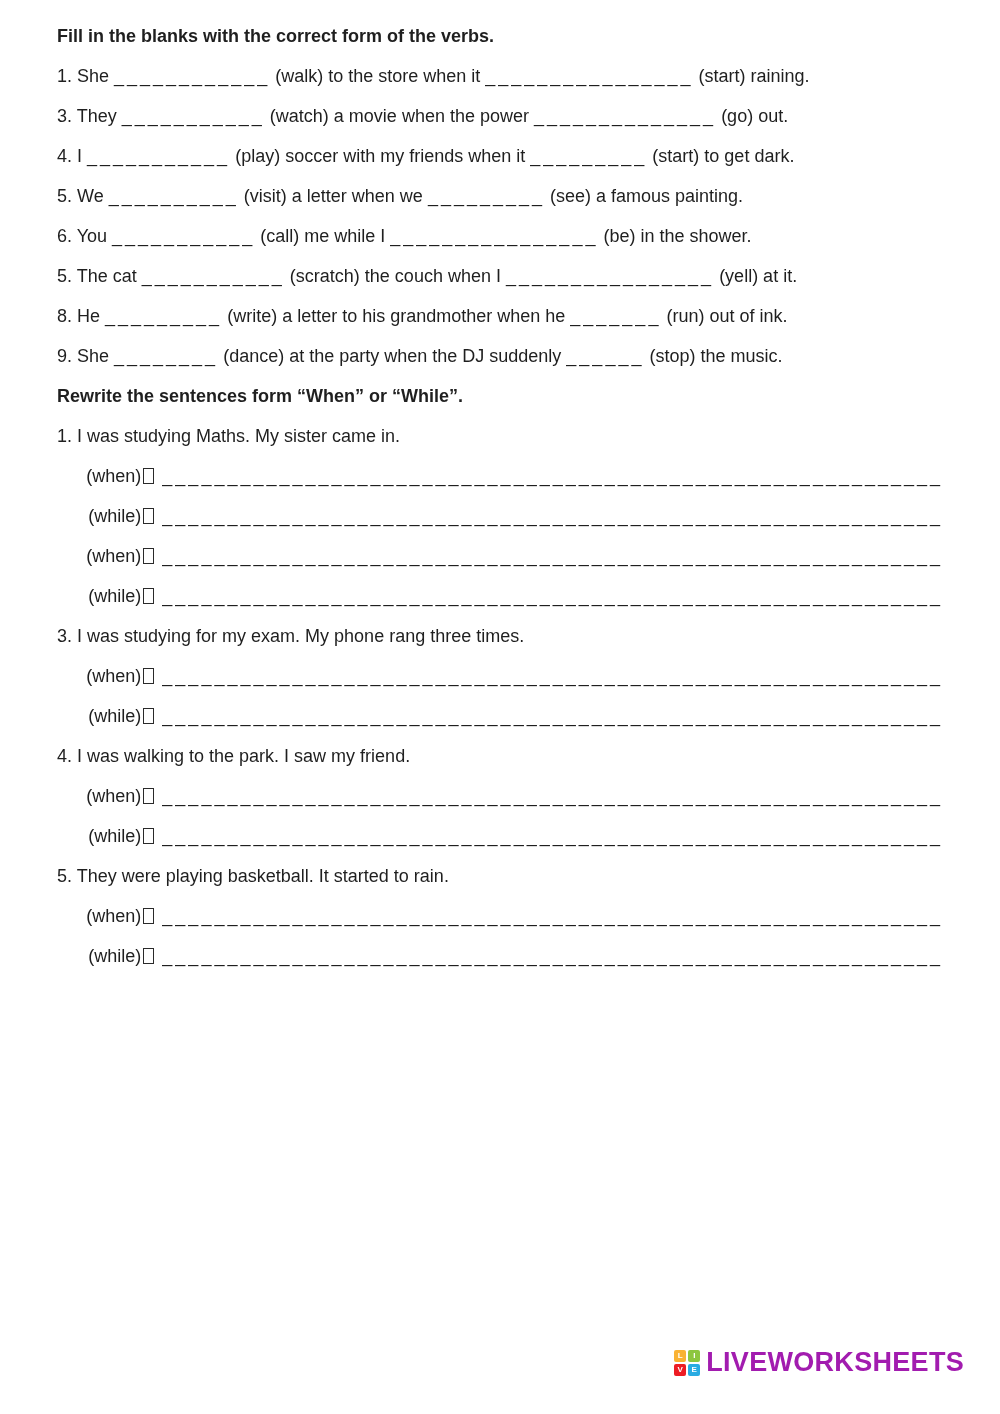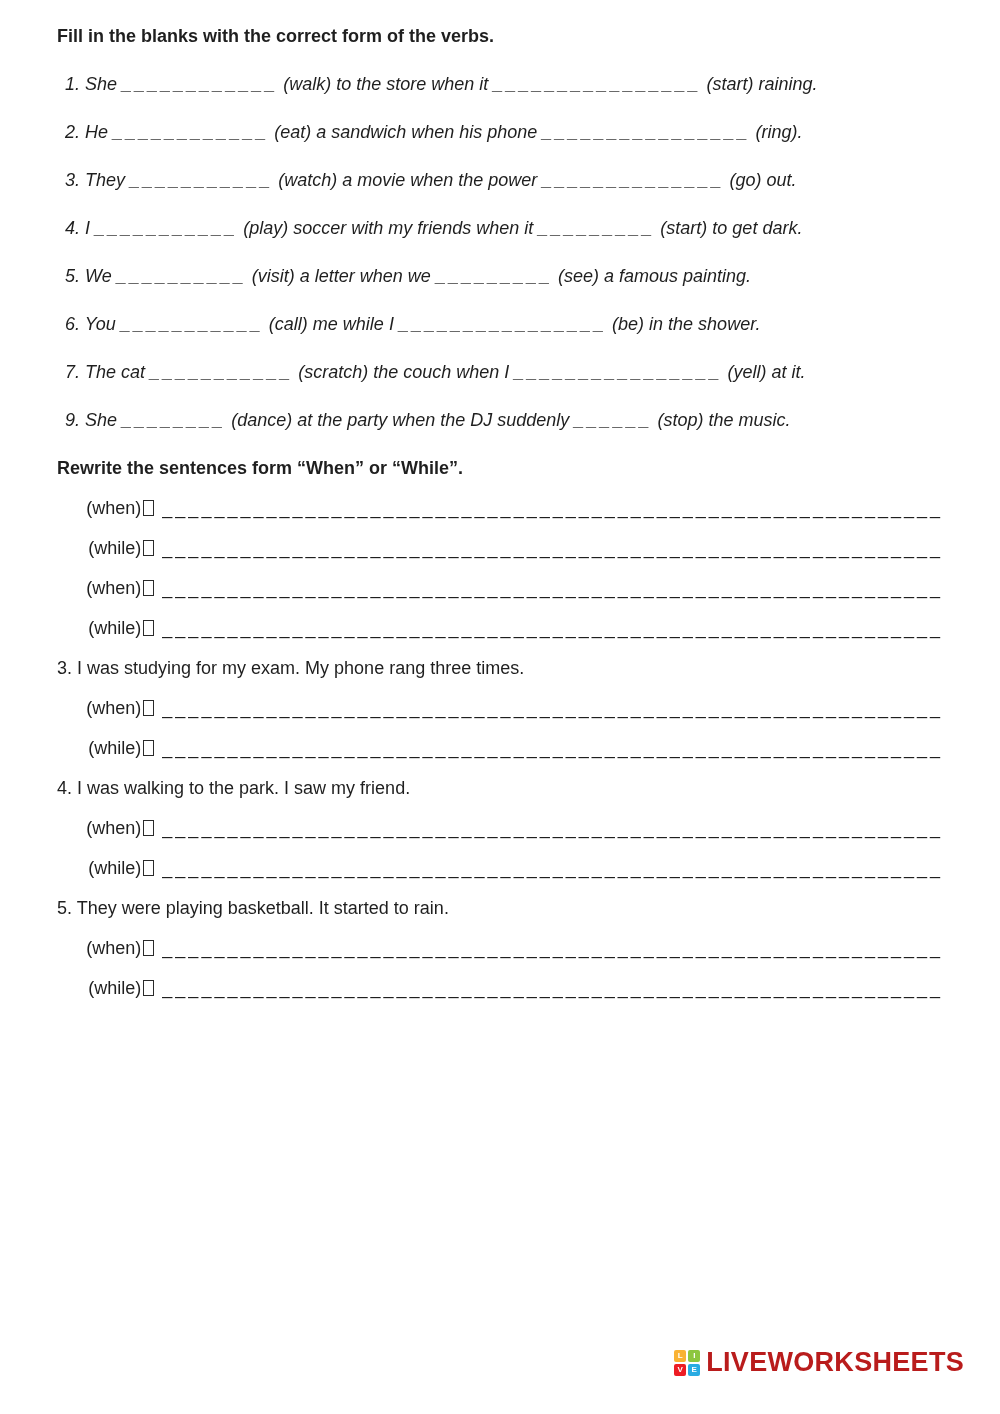--- a/index.html
+++ b/index.html
@@ -15,24 +15,23 @@
     color: #1f1f1f;
     overflow: hidden;
   }
   .sec-title {
     font-size: 18px;
     font-weight: 700;
     line-height: 40px;
     margin: 0;
   }
   .fill-line {
-    margin: 8px;
+    margin: 0;
     line-height: 40px;
     text-align: justify;
-    font-style: italic;
   }
   .prompt-line {
     margin: 0;
     line-height: 40px;
   }
   .answer-line {
     margin: 0;
     line-height: 40px;
     white-space: nowrap;
     text-align: right;
@@ -85,32 +84,33 @@
 </style>
 </head>
 <body>
 
 <div class="page">
 
   <h1 class="sec-title">Fill in the blanks with the correct form of the verbs.</h1>
 
   <div id="fill-items">
       <p class="fill-line"><span>1. She </span><span class="blank">____________</span><span> (walk) to the store when it </span><span class="blank">________________</span><span> (start) raining.</span></p>
-      <p class="fill-line"><span>2. He </span><span class="blank">____________</span><span> (eat) a sandwich when his phone </span><span class="blank">________________</span><span> (ring).</span></p>
       <p class="fill-line"><span>3. They </span><span class="blank">___________</span><span> (watch) a movie when the power </span><span class="blank">______________</span><span> (go) out.</span></p>
       <p class="fill-line"><span>4. I </span><span class="blank">___________</span><span> (play) soccer with my friends when it </span><span class="blank">_________</span><span> (start) to get dark.</span></p>
       <p class="fill-line"><span>5. We </span><span class="blank">__________</span><span> (visit) a letter when we </span><span class="blank">_________</span><span> (see) a famous painting.</span></p>
       <p class="fill-line"><span>6. You </span><span class="blank">___________</span><span> (call) me while I </span><span class="blank">________________</span><span> (be) in the shower.</span></p>
-      <p class="fill-line"><span>7. The cat </span><span class="blank">___________</span><span> (scratch) the couch when I </span><span class="blank">________________</span><span> (yell) at it.</span></p>
+      <p class="fill-line"><span>5. The cat </span><span class="blank">___________</span><span> (scratch) the couch when I </span><span class="blank">________________</span><span> (yell) at it.</span></p>
+      <p class="fill-line"><span>8. He </span><span class="blank">_________</span><span> (write) a letter to his grandmother when he </span><span class="blank">_______</span><span> (run) out of ink.</span></p>
       <p class="fill-line"><span>9. She </span><span class="blank">________</span><span> (dance) at the party when the DJ suddenly </span><span class="blank">______</span><span> (stop) the music.</span></p>
     </div>
 
   <h2 class="sec-title">Rewrite the sentences form “When” or “While”.</h2>
 
   <div id="rewrite-items">
+      <p class="prompt-line">1. I was studying Maths. My sister came in.</p>
       <p class="answer-line"><span>(when)</span><span class="glyph-box"></span><span class="blank">____________________________________________________________</span></p>
       <p class="answer-line"><span>(while)</span><span class="glyph-box"></span><span class="blank">____________________________________________________________</span></p>
       <p class="answer-line"><span>(when)</span><span class="glyph-box"></span><span class="blank">____________________________________________________________</span></p>
       <p class="answer-line"><span>(while)</span><span class="glyph-box"></span><span class="blank">____________________________________________________________</span></p>
       <p class="prompt-line">3. I was studying for my exam. My phone rang three times.</p>
       <p class="answer-line"><span>(when)</span><span class="glyph-box"></span><span class="blank">____________________________________________________________</span></p>
       <p class="answer-line"><span>(while)</span><span class="glyph-box"></span><span class="blank">____________________________________________________________</span></p>
       <p class="prompt-line">4. I was walking to the park. I saw my friend.</p>
       <p class="answer-line"><span>(when)</span><span class="glyph-box"></span><span class="blank">____________________________________________________________</span></p>
       <p class="answer-line"><span>(while)</span><span class="glyph-box"></span><span class="blank">____________________________________________________________</span></p>
@@ -119,16 +119,16 @@
       <p class="answer-line"><span>(while)</span><span class="glyph-box"></span><span class="blank">____________________________________________________________</span></p>
     </div>
 
   <a class="footer-brand">
     <span class="logo-grid" id="logo-grid">
         <span class="logo-blk" style="background: rgb(249, 178, 51);">L</span>
         <span class="logo-blk" style="background: rgb(141, 198, 63);">I</span>
         <span class="logo-blk" style="background: rgb(237, 28, 36);">V</span>
         <span class="logo-blk" style="background: rgb(41, 171, 226);">E</span>
       </span>
-    <span class="brand-text" id="brand-text" style="color: #b91c1c;">LIVEWORKSHEETS</span>
+    <span class="brand-text" id="brand-text" style="color: #a21caf;">LIVEWORKSHEETS</span>
   </a>
 
 </div>
 
 </body></html>

